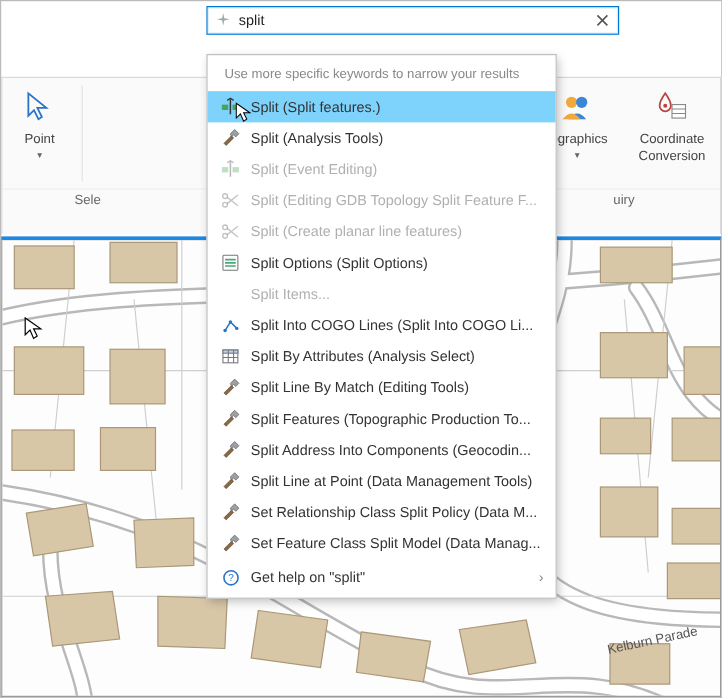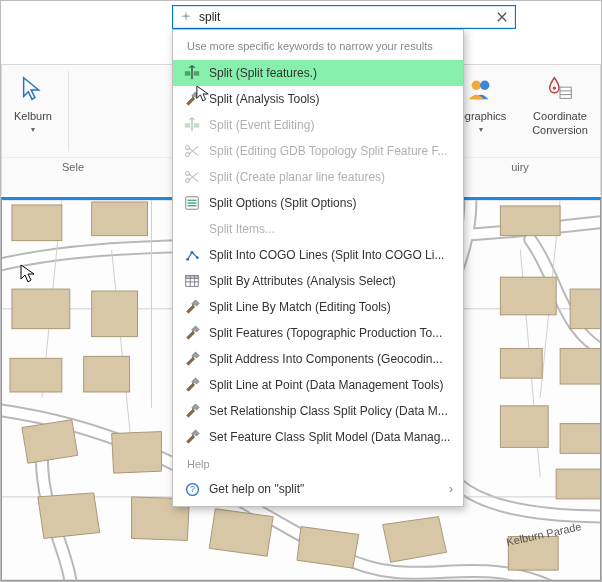--- a/index.html
+++ b/index.html
@@ -79,21 +79,21 @@
     background: transparent;
   }
   .search-box .clear {
     width: 18px; height: 18px;
     display:flex; align-items:center; justify-content:center;
     color:#555; cursor:pointer;
   }
 
   
   .dropdown {
-    margin-top: 0;
+    margin-top: 16px;
     width: 290px;
     background: #fff;
     border: 1px solid #bfbfbf;
     box-shadow: 2px 3px 8px rgba(0,0,0,.25);
     padding: 4px 0 6px 0;
     position: relative;
     z-index: 50;
   }
   .hint {
     font-size: 11px;
@@ -103,21 +103,21 @@
   .item {
     display: flex;
     align-items: center;
     height: 26px;
     padding: 0 10px 0 10px;
     cursor: pointer;
     white-space: nowrap;
     overflow: hidden;
     text-overflow: ellipsis;
   }
-  .item.highlight { background: #86efac; }
+  .item.highlight { background: #7dd3fc; }
   .item.disabled { color: #b0b0b0; cursor: default; }
   .item .ic { width: 18px; height:18px; margin-right: 8px; flex:0 0 18px; display:flex; align-items:center; justify-content:center; }
   .item .txt { overflow:hidden; text-overflow:ellipsis; font-size: 12px; }
   .section-label {
     font-size: 11px;
     color: #9a9a9a;
     padding: 8px 10px 4px 14px;
   }
   .help-row {
     display:flex; align-items:center; justify-content:space-between;
@@ -175,21 +175,21 @@
 <div class="frame"></div>
 
 <div class="ribbon">
   <div class="ribbon-groups">
     <div class="ribbon-btn" style="width:62px">
       <span class="ic">
         <svg viewBox="0 0 32 32" width="30" height="30">
             <path d="M6 4 L6 24 L11 19 L15 27 L18 25 L14 17 L22 17 Z" fill="none" stroke="#2b73c7" stroke-width="1.6"></path>
           </svg>
       </span>
-      <span class="lbl">Kelburn</span>
+      <span class="lbl">Point</span>
       <span class="ribbon-caret">▾</span>
     </div>
 
     <div class="ribbon-sep"></div>
 
     <div style="flex:1"></div>
 
     <div class="ribbon-btn" style="width:78px">
       <span class="ic">
         <svg viewBox="0 0 32 32" width="30" height="30">
@@ -447,21 +447,20 @@
         <div class="item">
           <span class="ic">
             <svg viewBox="0 0 18 18" width="16" height="16">
         <path d="M3 14 L10 7 L12 9 L5 16 Z" fill="#8a6a45" fill-opacity="1" stroke="#5b4128" stroke-opacity="1" stroke-width="0.6"></path>
         <path d="M9 5 L13 1 L17 5 L14 8 L12 6 L10 8 Z" fill="#9aa0a6" fill-opacity="1" stroke="#555" stroke-opacity="1" stroke-width="0.6"></path>
       </svg>
           </span>
           <span class="txt">Set Feature Class Split Model (Data Manag...</span>
         </div>
       </div>
-    <div class="section-label">Help</div>
     <div class="help-row">
       <span class="left">
         <span class="ic">
           <svg viewBox="0 0 16 16" width="15" height="15">
               <circle cx="8" cy="8" r="6.3" fill="none" stroke="#2b73c7" stroke-width="1.4"></circle>
               <text x="8" y="11" text-anchor="middle" font-size="9" fill="#2b73c7" font-family="Arial">?</text>
             </svg>
         </span>
         <span>Get help on  "split"</span>
       </span>

